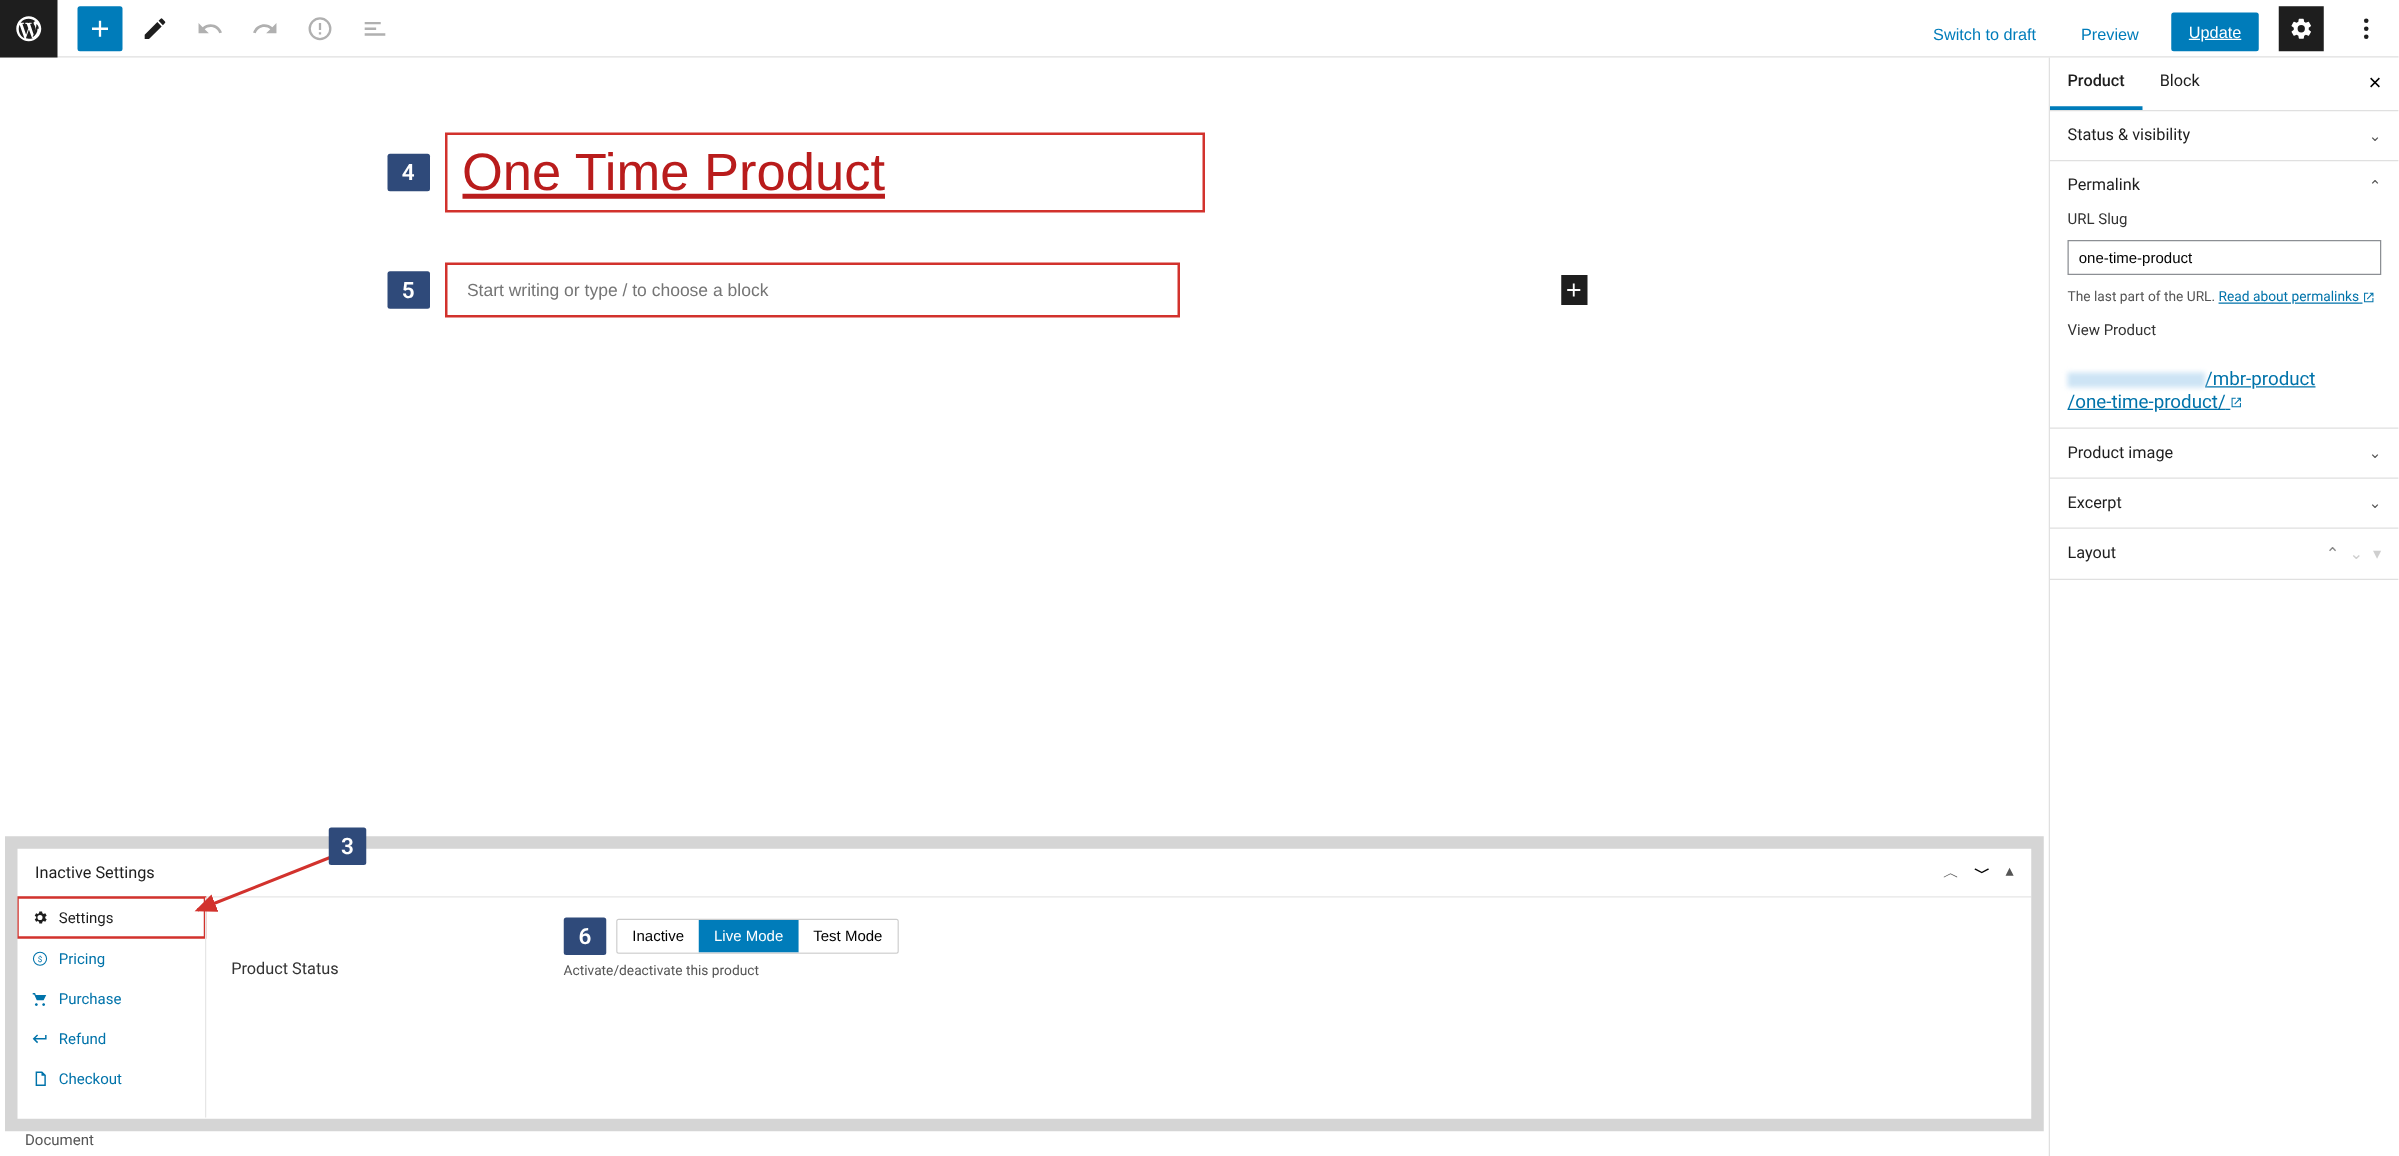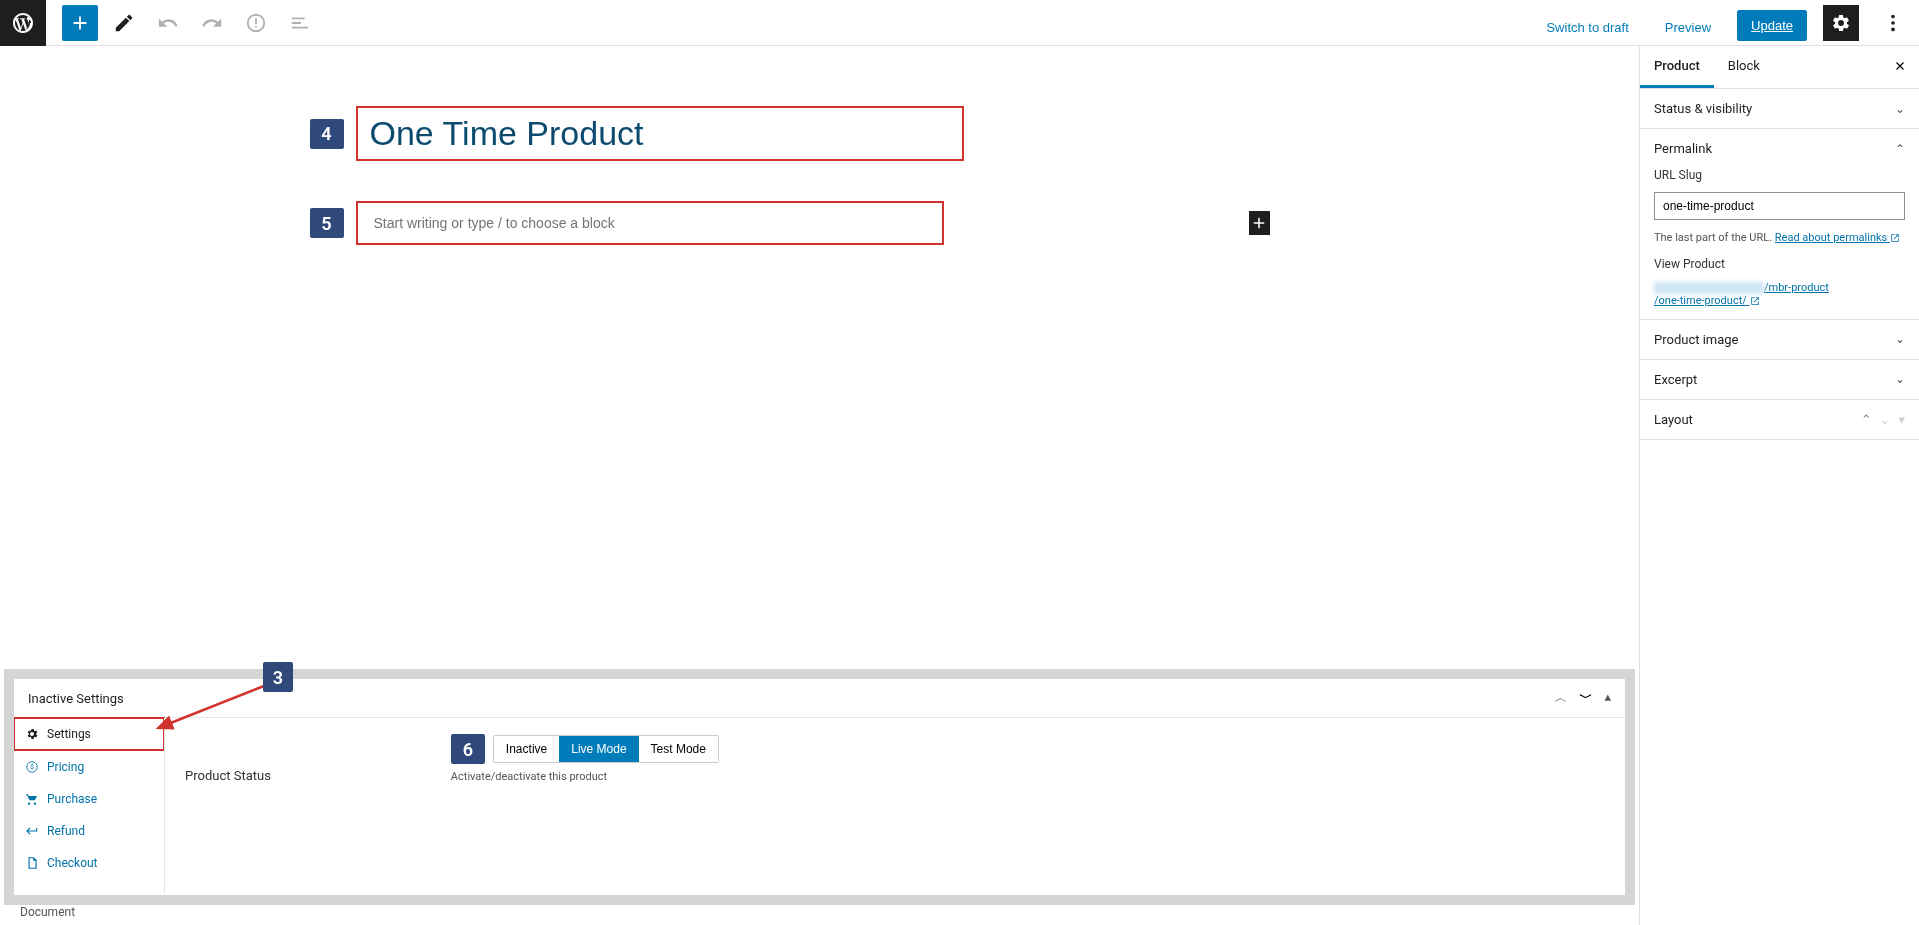--- a/index.html
+++ b/index.html
@@ -18,21 +18,21 @@
   .top-btn { background: #007cba; color: #fff; border: none; padding: 8px 14px; font-size: 13px; border-radius: 2px; cursor: pointer; text-decoration: underline; }
   .top-settings { width: 36px; height: 36px; background: #1e1e1e; display: flex; align-items: center; justify-content: center; cursor: pointer; }
   .top-settings svg { fill: #fff; width: 20px; height: 20px; }
   .main-area { display: flex; height: calc(100% - 46px); }
   .editor-col { flex: 1; position: relative; overflow: hidden; }
   .canvas { padding: 60px 0 0 0; display: flex; flex-direction: column; align-items: center; }
   .title-row, .body-row { display: flex; align-items: center; gap: 12px; width: 960px; margin-left: -60px; }
   .title-row { margin-bottom: 40px; }
   .callout { width: 34px; height: 30px; background: #2f4a7a; color: #fff; display: flex; align-items: center; justify-content: center; font-size: 18px; font-weight: 600; border-radius: 2px; flex-shrink: 0; }
   .outlined { border: 2px solid #d2322d; padding: 6px 12px; }
-  .title-input { font-size: 34px; font-weight: 300; color: #0c4a6e; border: none; outline: none; width: 580px; }
+  .title-input { font-size: 42px; font-weight: 300; color: #b91c1c; border: none; outline: none; width: 580px; text-decoration: underline; }
   .body-input { color: #888; font-size: 14px; border: none; outline: none; width: 560px; padding: 2px 4px; }
   .add-block { width: 24px; height: 24px; background: #1e1e1e; color: #fff; display: flex; align-items: center; justify-content: center; position: absolute; cursor: pointer; }
   .add-block svg { width: 18px; height: 18px; fill: #fff; }
   .bottom-panel { position: absolute; left: 14px; right: 14px; bottom: 30px; height: 216px; background: #fff; outline: 10px solid #d5d5d5; }
   .panel-header { display: flex; align-items: center; justify-content: space-between; padding: 10px 14px; border-bottom: 1px solid #e6e6e6; font-size: 13px; font-weight: 400; }
   .panel-header-controls { display: flex; gap: 12px; }
   .panel-header-controls span { cursor: pointer; color: #555; font-size: 13px; }
   .panel-body { display: flex; height: calc(100% - 40px); }
   .panel-nav { width: 150px; display: flex; flex-direction: column; }
   .panel-nav-item { display: flex; align-items: center; gap: 8px; padding: 8px 10px; font-size: 12px; color: #0073aa; cursor: pointer; border: 1px solid transparent; }
@@ -58,21 +58,21 @@
   .sidebar-tab.active { border-bottom-color: #007cba; font-weight: 500; }
   .sidebar-close { margin-left: auto; padding: 8px 12px; cursor: pointer; font-size: 16px; }
   .side-section { border-bottom: 1px solid #e0e0e0; padding: 12px 14px; }
   .side-section-header { display: flex; justify-content: space-between; align-items: center; cursor: pointer; font-size: 13px; }
   .side-section-header .chev { font-size: 12px; color: #555; }
   .side-section-body { padding-top: 12px; display: flex; flex-direction: column; gap: 10px; }
   .side-label { font-size: 12px; color: #333; }
   .side-input { width: 100%; padding: 6px 8px; border: 1px solid #8c8f94; font-size: 12px; }
   .side-help { font-size: 11px; color: #555; line-height: 1.5; }
   .side-help a, .side-link { color: #0073aa; text-decoration: underline; font-size: 11px; cursor: pointer; }
-  .side-link-row { font-size: 11px; color: #0073aa; text-decoration: underline; }
+  .side-link-row { font-size: 15px; color: #0073aa; text-decoration: underline; margin-top: 13px; }
   .side-link-row .blur { filter: blur(2px); background: #cde4f5; color: transparent; text-decoration: none; display: inline-block; width: 110px; height: 12px; vertical-align: middle; }
   .ext-icon { width: 10px; height: 10px; display: inline-block; vertical-align: middle; }
   .layout-arrows { display: flex; gap: 8px; color: #888; font-size: 13px; }
 </style>
 </head>
 <body>
 
 <div class="topbar">
   <div class="wp-logo">
     <svg viewBox="0 0 24 24">

